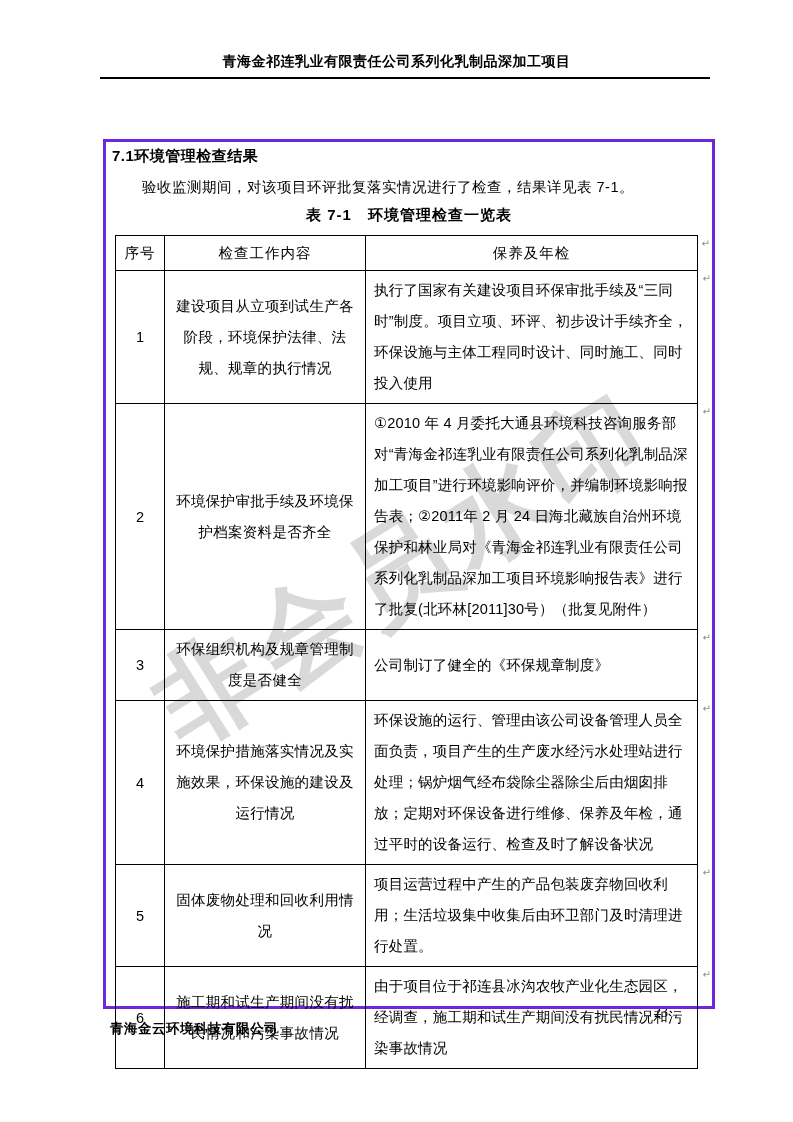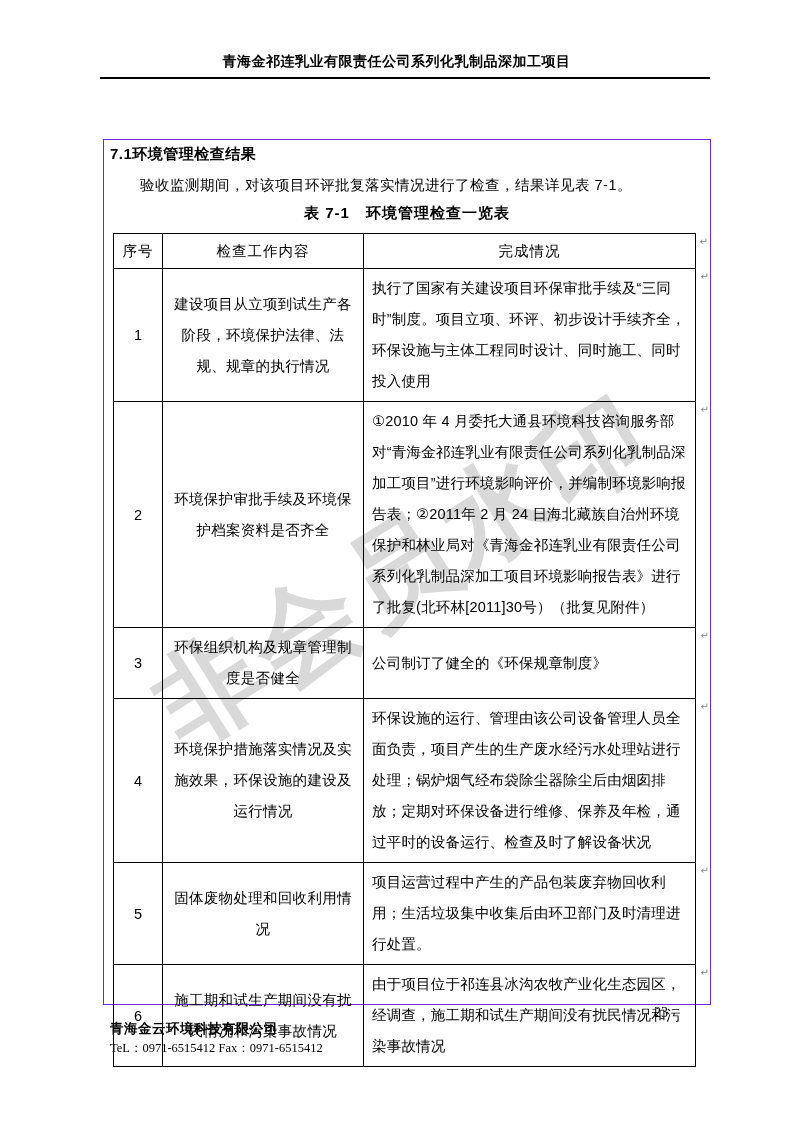--- a/index.html
+++ b/index.html
@@ -32,21 +32,21 @@
     text-align:center;line-height:140px;
     font-size:106px;font-weight:bold;color:#d9d9d9;
     letter-spacing:6px;
     transform:rotate(-32deg);
     z-index:0;white-space:nowrap;
     user-select:none;
   }
   
   .content-box{
     position:absolute;top:139px;left:103px;width:606px;height:864px;
-    border:1px solid #6d28d9;z-index:1;
+    border:3px solid #6d28d9;z-index:1;
   }
   .section-heading{
     position:absolute;top:5px;left:6px;
     font-size:15px;font-weight:bold;letter-spacing:.5px;
   }
   .section-paragraph{
     position:absolute;top:36px;left:36px;width:560px;
     font-size:14.5px;letter-spacing:.5px;
   }
   .table-caption{
@@ -110,21 +110,21 @@
     <table class="check-table">
       <colgroup>
         <col class="col-no">
           <col class="col-content">
           <col class="col-status">
       </colgroup>
       <tbody>
           <tr style="height:34px;margin-top:16px;">
         <th>序号</th>
         <th>检查工作内容</th>
-        <th><span>完成情况</span><span class="pilcrow">↵</span></th>
+        <th><span>保养及年检</span><span class="pilcrow">↵</span></th>
       </tr>
       <tr style="height:88px;">
         <td class="cell-no">1</td>
         <td class="cell-content">建设项目从立项到试生产各阶段，环境保护法律、法规、规章的执行情况</td>
         <td class="cell-status"><span>执行了国家有关建设项目环保审批手续及“三同时”制度。项目立项、环评、初步设计手续齐全，环保设施与主体工程同时设计、同时施工、同时投入使用</span><span class="pilcrow">↵</span></td>
       </tr>
       <tr style="height:225px;">
         <td class="cell-no">2</td>
         <td class="cell-content">环境保护审批手续及环境保护档案资料是否齐全</td>
         <td class="cell-status"><span>①2010 年 4 月委托大通县环境科技咨询服务部对“青海金祁连乳业有限责任公司系列化乳制品深加工项目”进行环境影响评价，并编制环境影响报告表；②2011年 2 月 24 日海北藏族自治州环境保护和林业局对《青海金祁连乳业有限责任公司系列化乳制品深加工项目环境影响报告表》进行了批复(北环林[2011]30号）（批复见附件）</span><span class="pilcrow">↵</span></td>
@@ -148,15 +148,14 @@
         <td class="cell-no">6</td>
         <td class="cell-content">施工期和试生产期间没有扰民情况和污染事故情况</td>
         <td class="cell-status"><span>由于项目位于祁连县冰沟农牧产业化生态园区，经调查，施工期和试生产期间没有扰民情况和污染事故情况</span><span class="pilcrow">↵</span></td>
       </tr>
     </tbody>
       </table>
   </div>
 
   <div class="page-number">23</div>
   <div class="footer-company">青海金云环境科技有限公司</div>
-  <div class="footer-contact">TeL：0971-6515412 Fax：0971-6515412</div>
 
 </div>
 
 </body></html>

